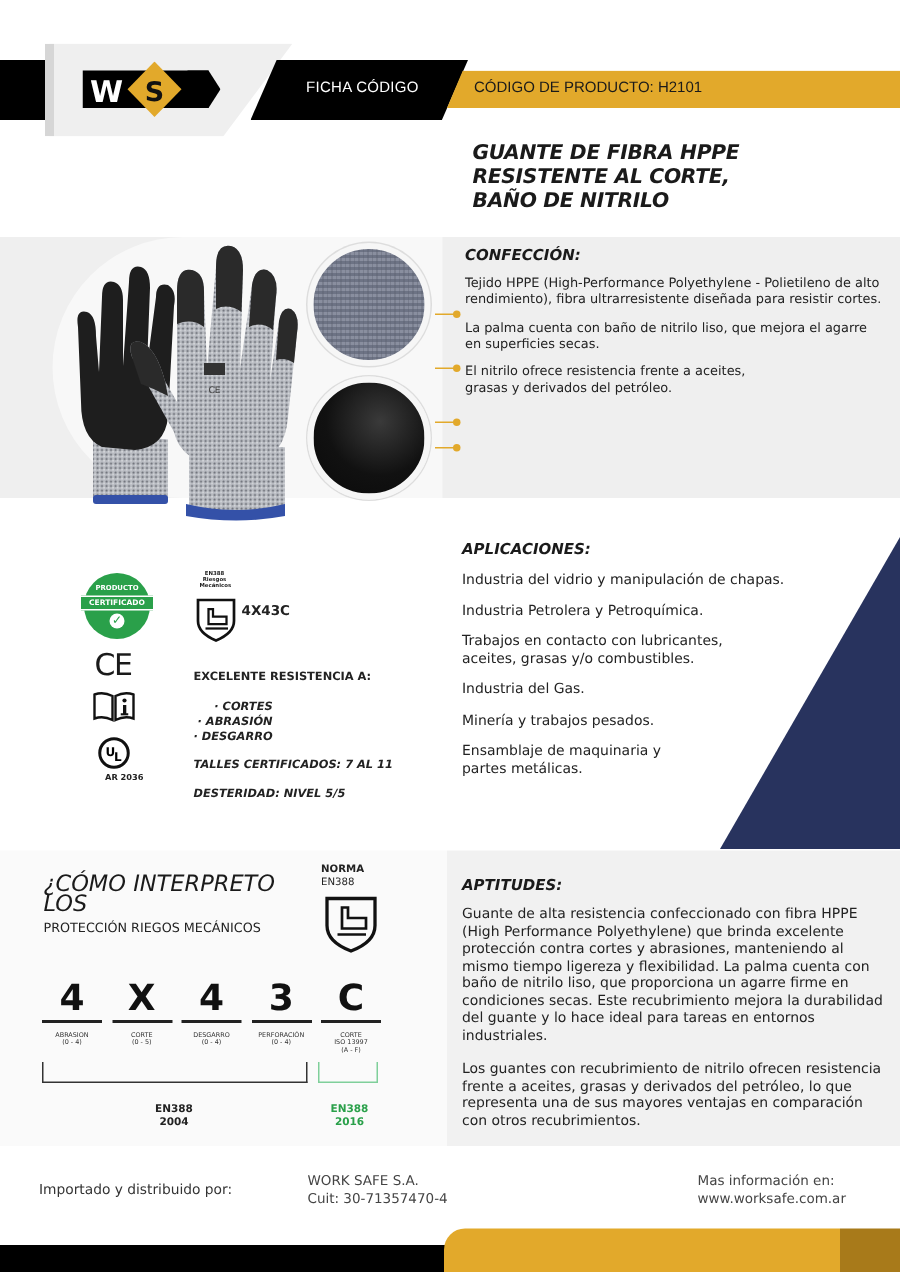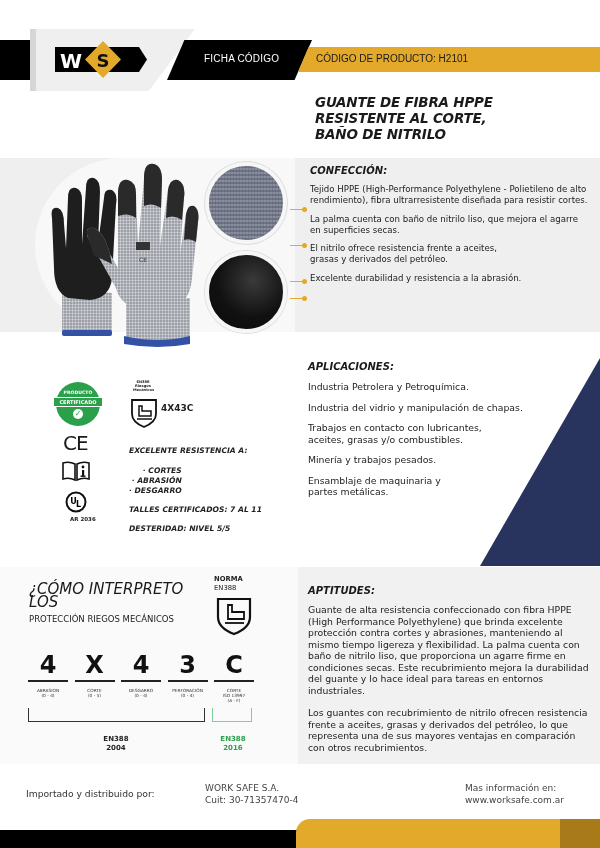--- a/index.html
+++ b/index.html
@@ -54,21 +54,21 @@
   .badge-cert .t2 { font-size: 5px; font-weight: bold; background: #2aa04a; border-top: 1px solid #fff; border-bottom: 1px solid #fff; margin: 2px -2px 0; padding: 1px 0; }
   .badge-cert .chk { width: 10px; height: 10px; border-radius: 50%; background: #fff; color: #2aa04a; font-size: 8px; line-height: 10px; margin: 2px auto 0; font-weight: bold; }
   .ce-mark { left: 63px; top: 431px; font-size: 20px; font-weight: normal; letter-spacing: -1px; font-family: "DejaVu Sans", sans-serif; }
   .manual-icon { left: 61px; top: 460px; width: 30px; height: 22px; }
   .ul-icon { left: 65px; top: 491px; width: 22px; height: 22px; }
   .ul-code { left: 70px; top: 516px; font-size: 5.5px; font-weight: bold; color: #222; }
 
   .en-small { left: 133px; top: 380px; width: 20px; text-align: center; font-size: 3.6px; font-weight: bold; line-height: 4px; color: #222; }
   .shield-small { left: 130px; top: 398px; width: 28px; height: 30px; }
   .code-small { left: 161px; top: 403px; font-size: 9px; font-weight: bold; color: #222; }
-  .res-h { left: 129px; top: 446px; font-size: 7.6px; font-weight: bold; font-style: italic; color: #222; }
+  .res-h { left: 129px; top: 446px; font-size: 7.6px; font-weight: bold; color: #222; }
   .res-list { left: 129px; top: 466px; font-size: 7.6px; font-weight: bold; font-style: italic; color: #222; line-height: 10px; text-align: right; }
   .talles { left: 129px; top: 505px; font-size: 7.6px; font-weight: bold; font-style: italic; color: #222; }
   .dest { left: 129px; top: 524px; font-size: 7.6px; font-weight: bold; font-style: italic; color: #222; }
 
   
   .band-left { left: 0; top: 567px; width: 298px; height: 197px; background: #fafafa; }
   .band-right { left: 298px; top: 567px; width: 302px; height: 197px; background: #f1f1f1; }
 
   .how-h { left: 29px; top: 583px; width: 170px; font-size: 15px; font-weight: normal; font-style: italic; line-height: 12.5px; color: #1a1a1a; }
   .how-sub { left: 29px; top: 614px; font-size: 8.5px; color: #222; }
@@ -160,21 +160,20 @@
   </div>
 <div class="abs connector" style="left:290px;top:298px;width:15px;">
     <span class="dot"></span>
   </div>
 
 <div class="abs section-h conf-h">CONFECCIÓN:</div>
 <div class="abs conf-list">
   <div class="conf-item">Tejido HPPE (High-Performance Polyethylene - Polietileno de alto rendimiento), fibra ultrarresistente diseñada para resistir cortes.</div>
   <div class="conf-item">La palma cuenta con baño de nitrilo liso, que mejora el agarre en superficies secas.</div>
   <div class="conf-item" style="width:215px">El nitrilo ofrece resistencia frente a aceites, grasas y derivados del petróleo.</div>
-  <div class="conf-item">Excelente durabilidad y resistencia a la abrasión.</div>
 </div>
 
 <div class="abs badge-cert">
   <div class="t1">PRODUCTO</div>
   <div class="t2">CERTIFICADO</div>
   <div class="chk">✓</div>
 </div>
 <div class="abs ce-mark">CE</div>
 <svg class="abs manual-icon" viewBox="0 0 30 22">
   <path d="M2,3 Q8,1 14,4 L14,20 Q8,17 2,19 Z" fill="none" stroke="#111" stroke-width="1.6"></path>
@@ -207,23 +206,24 @@
   <div>· CORTES</div>
   <div>· ABRASIÓN</div>
   <div>· DESGARRO</div>
 </div>
 <div class="abs talles">TALLES CERTIFICADOS: 7 AL 11</div>
 <div class="abs dest">DESTERIDAD: NIVEL 5/5</div>
 
 <div class="abs navy-tri"></div>
 <div class="abs section-h apl-h">APLICACIONES:</div>
 <div class="abs apl-list">
+  <div class="apl-item">Industria del vidrio y manipulación de chapas.</div>
   <div class="apl-item">Industria Petrolera y Petroquímica.</div>
-  <div class="apl-item">Industria del vidrio y manipulación de chapas.</div>
   <div class="apl-item" style="width:200px">Trabajos en contacto con lubricantes, aceites, grasas y/o combustibles.</div>
+  <div class="apl-item">Industria del Gas.</div>
   <div class="apl-item">Minería y trabajos pesados.</div>
   <div class="apl-item" style="width:150px">Ensamblaje de maquinaria y partes metálicas.</div>
 </div>
 
 <div class="abs band-left"></div>
 <div class="abs band-right"></div>
 
 <div class="abs how-h">
   <div>¿CÓMO INTERPRETO LOS</div>
 </div>

